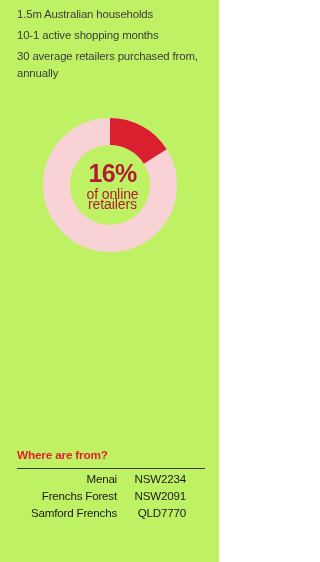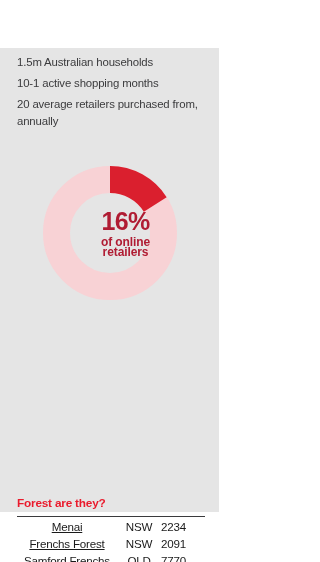--- a/index.html
+++ b/index.html
@@ -10,23 +10,22 @@
   body {
     width: 219px;
     height: 562px;
     overflow: hidden;
     font-family: "Liberation Sans", sans-serif;
     -webkit-font-smoothing: antialiased;
   }
   .page {
     position: relative;
     width: 219px;
-    height: 464px;
-    background: #e5e5e5;
-    margin-top: 48px;
+    height: 562px;
+    background: #bef264;
   }
 
   
   .stats {
     position: absolute;
     left: 17px;
     top: 6px;
     width: 190px;
   }
   .stat-line {
@@ -50,41 +49,41 @@
   .donut-wrap.d2 { top: 278px; height: 134px; }
   .donut {
     position: relative;
     width: 134px;
     height: 134px;
     margin: 0 auto;
   }
   .donut svg { display: block; }
   .donut-center {
     position: absolute;
-    left: 16px; top: 0;
+    left: 3px; top: 0;
     width: 134px;
     height: 134px;
     display: flex;
     flex-direction: column;
     align-items: center;
     justify-content: center;
     pointer-events: none;
   }
   .donut-pct {
     color: #b01c33;
     font-size: 25px;
     font-weight: 700;
     letter-spacing: -0.6px;
     line-height: 25px;
     margin-bottom: 3px;
   }
   .donut-cap {
     color: #b01c33;
-    font-size: 12px;
-    font-weight: 700;
+    font-size: 14px;
+    font-weight: 400;
     line-height: 10.4px;
     text-align: center;
     letter-spacing: -0.1px;
   }
 
   
   .table-section {
     position: absolute;
     left: 0;
     top: 448px;
@@ -109,33 +108,33 @@
     table-layout: fixed;
   }
   table.loc td {
     color: #1a1a1a;
     font-size: 11.6px;
     font-weight: 400;
     letter-spacing: -0.2px;
     padding: 3.4px 0 0.5px 0;
     white-space: nowrap;
   }
-  td.c-name  { width: 100px; text-align: center; text-decoration: underline; }
-  td.c-state { width: 44px;  text-align: center; }
+  td.c-name  { width: 100px; text-align: right; }
+  td.c-state { width: 44px;  text-align: right; }
   td.c-code  { width: 44px;  }
 </style>
 </head>
 <body>
 
 <div class="page">
 
   <div class="stats">
     <div class="stat-line">1.5m Australian households</div>
     <div class="stat-line">10-1 active shopping months</div>
-    <div class="stat-line last">20 average retailers purchased from, annually</div>
+    <div class="stat-line last">30 average retailers purchased from, annually</div>
   </div>
 
   <div class="donut-wrap d1">
     <div class="donut">
       <svg width="134" height="134" viewBox="0 0 134 134">
 
         <circle cx="67" cy="67" r="53.5" fill="none" stroke="#f8d2d5" stroke-width="27"></circle>
 
         <circle id="d1-arc" cx="67" cy="67" r="53.5" fill="none" stroke="#da1f2e" stroke-width="27" transform="rotate(-90 67 67)" stroke-dasharray="53.784 282.366"></circle>
       </svg>
@@ -144,21 +143,21 @@
         <div class="donut-cap">
           <span>of online</span><br>
           <span>retailers</span>
         </div>
       </div>
     </div>
   </div>
 
 
   <div class="table-section">
-    <div class="table-heading">Forest are they?</div>
+    <div class="table-heading">Where are from?</div>
     <div class="divider"></div>
     <table class="loc">
       <tbody id="loc-body">
         <tr>
           <td class="c-name">Menai</td>
           <td class="c-state">NSW</td>
           <td class="c-code">2234</td>
         </tr>
         <tr>
           <td class="c-name">Frenchs Forest</td>

